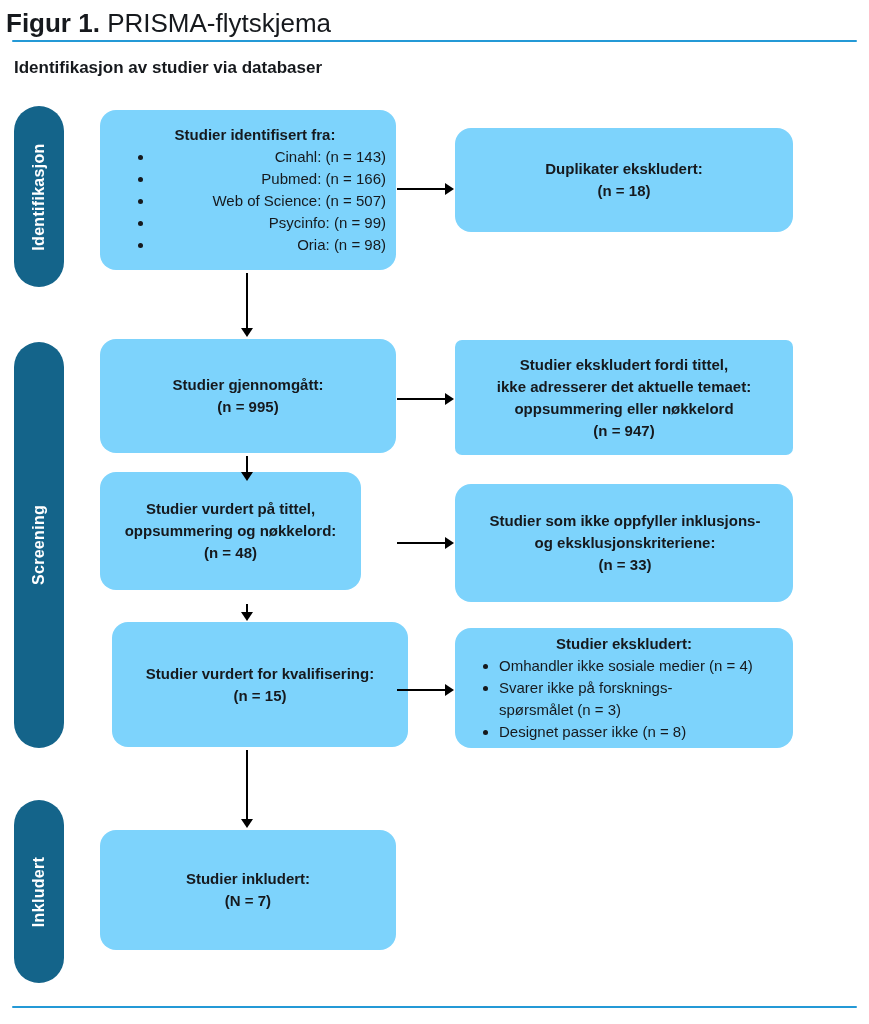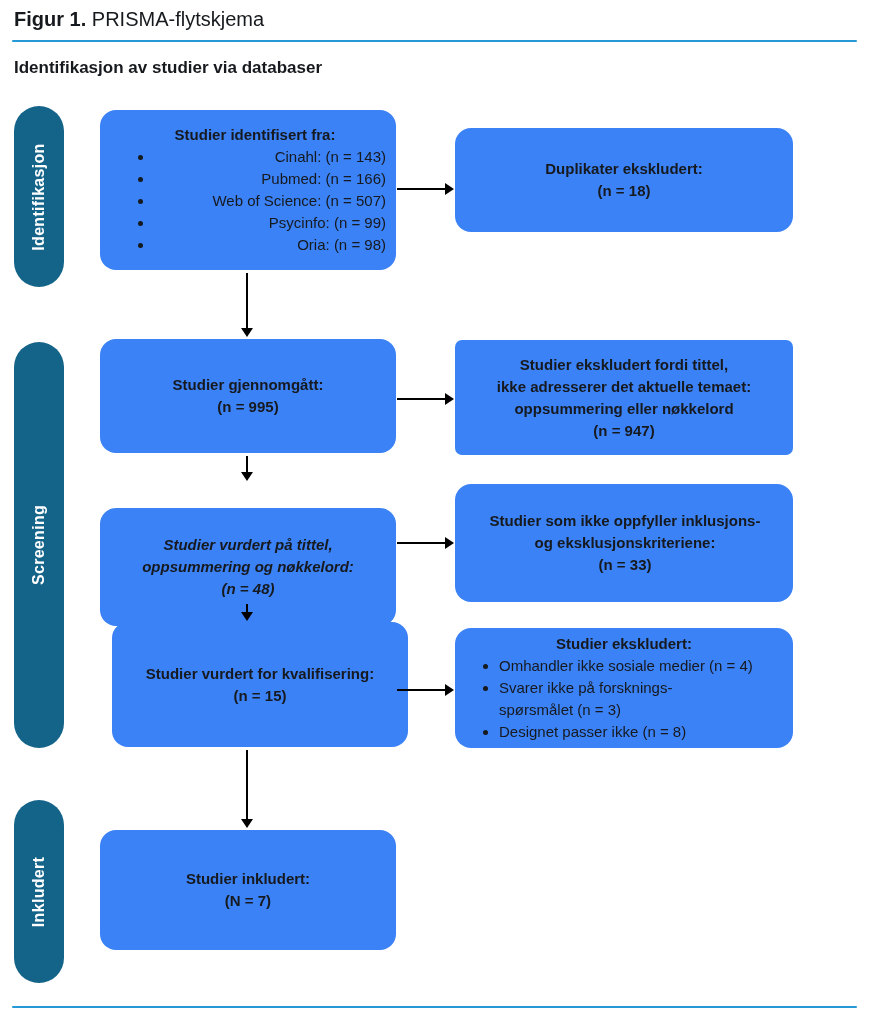--- a/index.html
+++ b/index.html
@@ -4,59 +4,59 @@
 <style>
   html,body { margin:0; padding:0; background:#ffffff; }
   .page {
     position: relative;
     width: 869px; height: 1024px;
     background:#ffffff;
     font-family: "Liberation Sans", "DejaVu Sans", sans-serif;
     color:#16191d;
     overflow: hidden;
   }
-  .figure-title { position:absolute; left:14px; top:8px; font-size:20px; }
+  .figure-title { position:absolute; left:6px; top:8px; font-size:26px; }
   .figure-title .label { font-weight:bold; }
   .rule { position:absolute; left:12px; width:845px; height:2px; background:#2499d6; border-radius:1px; }
   .rule-top { top:40px; }
   .rule-bottom { top:1006px; }
   .section-heading { position:absolute; left:14px; top:58px; font-size:17px; font-weight:bold; }
 
   .stage-pill {
     position:absolute; left:14px; width:50px;
     background:#14648a; border-radius:25px;
     display:flex; align-items:center; justify-content:center;
   }
   .stage-pill span {
     transform: rotate(-90deg); white-space:nowrap;
     color:#ffffff; font-weight:bold; font-size:16px; letter-spacing:0.3px;
   }
   #pill-identification { top:106px; height:181px; }
   #pill-screening { top:342px; height:406px; }
   #pill-included { top:800px; height:183px; }
 
   .box {
-    position:absolute; background:#3b82f6; border-radius:16px;
+    position:absolute; background:#7dd3fc; border-radius:16px;
     font-size:15px; line-height:22px;
     display:flex; flex-direction:column; justify-content:center;
     box-sizing:border-box; padding:10px 14px;
   }
   .box.center-text { text-align:center; font-weight:bold; align-items:center; }
   .box .box-title { font-weight:bold; text-align:center; }
   .box ul { margin:0; padding-left:30px; text-align:left; font-weight:normal; }
   .box li { white-space:pre-line; }
 
   #box-identified { left:100px; top:110px; width:296px; height:160px; padding-left:30px; padding-right:10px; }
   #box-identified .box-title { text-align:center; width:250px; }
   #box-identified ul { padding-left:24px;text-align:right; }
 
   #box-duplicates      { left:455px; top:128px; width:338px; height:104px; }
   #box-screened        { left:100px; top:339px; width:296px; height:114px; }
   #box-excluded-title  { left:455px; top:340px; width:338px; height:115px;border-radius:7px; }
-  #box-assessed        { left:100px; top:508px; width:296px; height:118px;font-style:italic; }
+  #box-assessed        { left:100px; top:472px; width:261px; height:118px; }
   #box-criteria        { left:455px; top:484px; width:338px; height:118px;padding-left:16px; }
   #box-eligibility     { left:100px; top:622px; width:296px; height:125px;margin-left:12px; }
   #box-excluded-reasons{ left:455px; top:628px; width:338px; height:120px; }
   #box-included        { left:100px; top:830px; width:296px; height:120px; }
 
   .v-arrow { position:absolute; left:241px; width:12px; }
   .v-arrow .shaft { position:absolute; left:5.25px; top:0; bottom:7px; width:1.5px; background:#000; }
   .v-arrow .head { position:absolute; left:0; bottom:0; width:0; height:0;
     border-left:6px solid transparent; border-right:6px solid transparent; border-top:9px solid #000; }
   #v-arrow-1 { top:273px; height:64px; }

